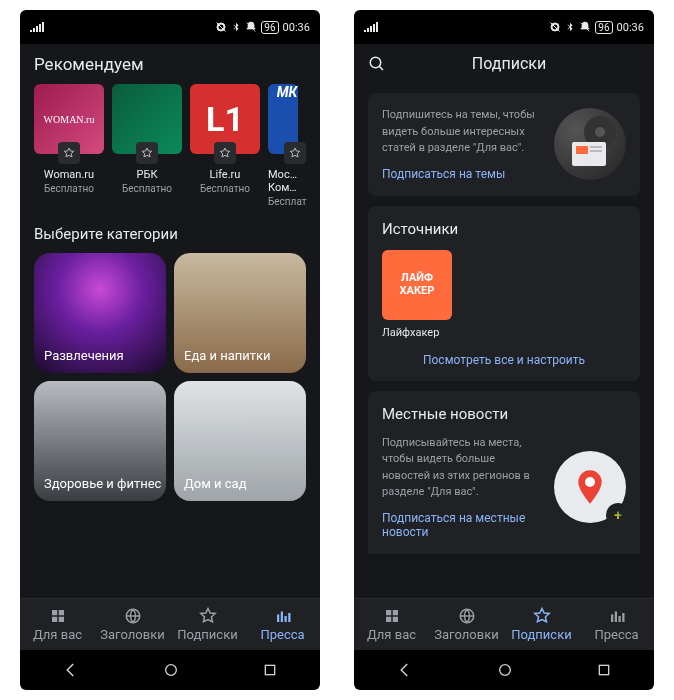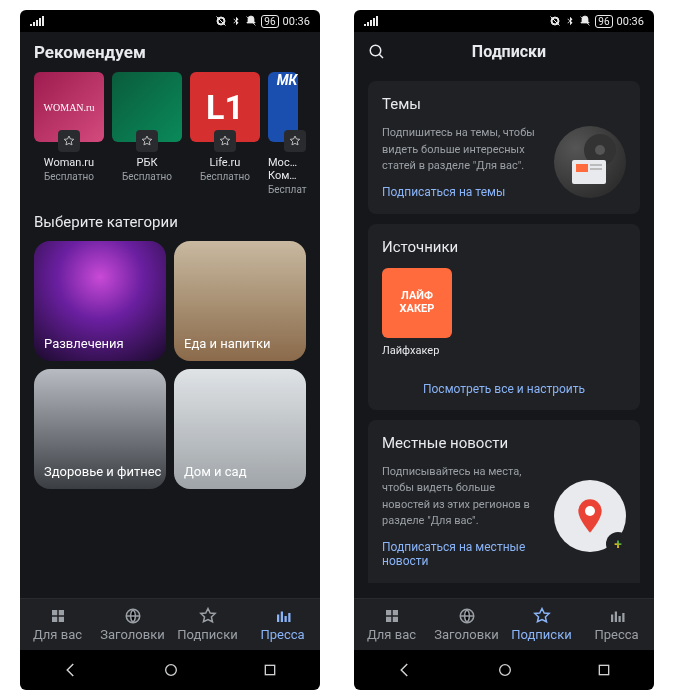--- a/index.html
+++ b/index.html
@@ -1,23 +1,23 @@
 <!DOCTYPE html>
 <html><head>
 <meta charset="utf-8">
 <style>
   * { margin: 0; padding: 0; box-sizing: border-box; }
   body { background: #fff; font-family: -apple-system, Roboto, Arial, sans-serif; display: flex; gap: 34px; padding: 10px 20px; }
   .phone { width: 300px; height: 680px; background: #000; border-radius: 6px; overflow: hidden; display: flex; flex-direction: column; position: relative; }
-  .status-bar { height: 22px; display: flex; align-items: center; justify-content: space-between; padding: 0 10px; font-size: 11px; color: #eaeaea; }
+  .status-bar { height: 34px; display: flex; align-items: center; justify-content: space-between; padding: 0 10px; font-size: 11px; color: #eaeaea; }
   .status-left, .status-right { display: flex; align-items: center; gap: 4px; }
   .content { flex: 1; overflow: hidden; background: #16171a; color: #e8eaed; }
   .sys-nav { height: 40px; display: flex; align-items: center; justify-content: space-around; color: #cfd0d2; }
   .app-header { display: flex; align-items: center; padding: 10px 14px; }
-  .app-title { font-size: 17px; color: #e8eaed; font-weight: bold; }
+  .app-title { font-size: 17px; color: #e8eaed; }
   .app-title.centered { flex: 1; text-align: center; font-size: 16px; }
   .search-ic { margin-right: 10px; }
   .reco-row { display: flex; gap: 8px; padding: 0 14px; }
   .reco-card { width: 70px; flex-shrink: 0; }
   .reco-img { width: 70px; height: 70px; border-radius: 6px; position: relative; background: #333; }
   .reco-img.woman { background: linear-gradient(135deg,#9d1c4f,#d44a7d); display:flex;align-items:center;justify-content:center;color:#fff;font-size:10px;font-family:serif; }
   .reco-img.rbc { background: linear-gradient(135deg,#0a5c3c,#0a8a5a); }
   .reco-img.life { background:#d62f2f; display:flex;align-items:center;justify-content:center; }
   .reco-img.life .L { color:#fff; font-weight:700; font-size:34px; }
   .reco-img.mk { background:#1a4fb0; display:flex;justify-content:center;color:#fff;font-size:14px;font-weight:700;font-style:italic; }
@@ -33,21 +33,21 @@
   .cat-tile.fit { background: linear-gradient(180deg,#b8bcc2,#3a3d42); }
   .cat-tile.home { background: linear-gradient(180deg,#dfe3e6,#9fa4a8); }
   .bottom-nav { height:52px; background:#202124; border-top:1px solid #2a2b2f; display:flex; }
   .bn-item { flex:1; display:flex; flex-direction:column; align-items:center; justify-content:center; gap:2px; color:#9aa0a6; font-size:13px; }
   .bn-item.active { color:#8ab4f8; }
   .card { background:#202124; border-radius:8px; margin:10px 14px; padding:14px; }
   .card-title { font-size:15px; color:#e8eaed; margin-bottom:12px; }
   .card-body { display:flex; align-items:center; gap:12px; }
   .card-text { font-size:11px; color:#9aa0a6; line-height:1.5; flex:1; }
   .card-link { color:#8ab4f8; font-size:12px; margin-top:10px; display:inline-block; }
-  .card-link.center { display:block; text-align:center; margin-top:25px; }
+  .card-link.center { display:block; text-align:center; margin-top:14px; }
   .illus { width:72px; height:72px; border-radius:50%; background:#333; flex-shrink:0; position:relative; }
   .illus.topics { background: radial-gradient(circle at 30% 30%, #555, #222); }
   .illus.local { background:#e8eaed; display:flex;align-items:center;justify-content:center; }
   .plus-badge { position:absolute; right:-4px; bottom:-4px; width:24px;height:24px;border-radius:50%;background:#202124;display:flex;align-items:center;justify-content:center;font-size:14px;font-weight:700; }
   .plus-badge span { background: linear-gradient(45deg,#ea4335,#fbbc05,#34a853,#4285f4); -webkit-background-clip:text; background-clip:text; color:transparent; }
   .src-tile { width:50px; }
   .src-img { width:70px;height:70px;border-radius:6px;background:#ff6b3d;display:flex;align-items:center;justify-content:center;color:#fff;font-size:11px;font-weight:700;text-align:center;line-height:1.1; }
   .src-name { font-size:11px;color:#e8eaed; margin-top:6px; }
   svg { display:block; }
 </style>
@@ -214,21 +214,20 @@
     <div class="app-header">
       <svg class="search-ic" width="18" height="18" viewBox="0 0 24 24">
           <circle cx="10" cy="10" r="7" fill="none" stroke="#e8eaed" stroke-width="2"></circle>
           <path stroke="#e8eaed" stroke-width="2" d="M15 15l5 5"></path>
         </svg>
       <div class="app-title centered">Подписки</div>
       <div style="width:18px"></div>
     </div>
 
     <div class="card">
-      <div class="card-title">Темы</div>
       <div class="card-body">
         <div style="flex:1">
           <div class="card-text">Подпишитесь на темы, чтобы видеть больше интересных статей в разделе "Для вас".</div>
           <a class="card-link">Подписаться на темы</a>
         </div>
         <div class="illus topics">
           <svg width="72" height="72" viewBox="0 0 72 72">
               <circle cx="46" cy="24" r="16" fill="#333"></circle>
               <circle cx="46" cy="24" r="5" fill="#555"></circle>
               <rect x="18" y="34" width="34" height="24" rx="2" fill="#e8eaed"></rect>

